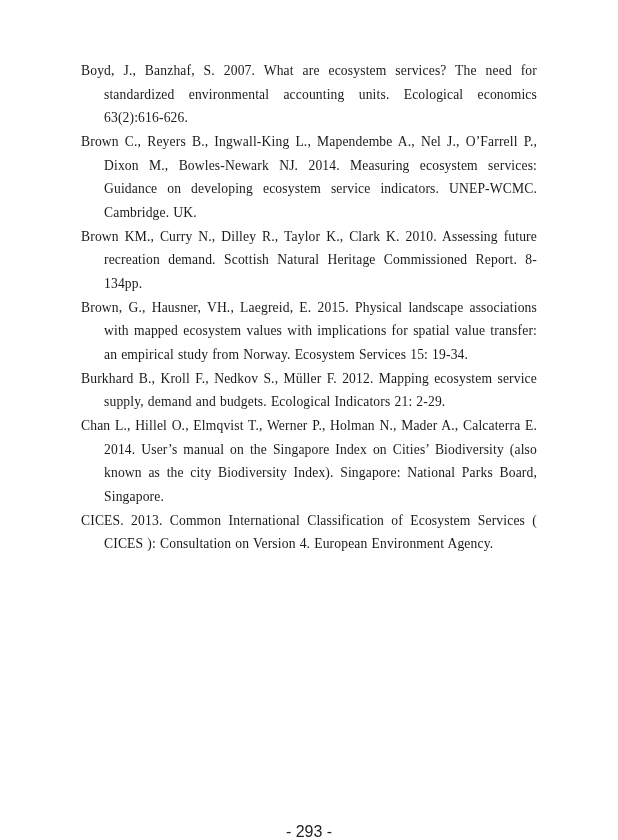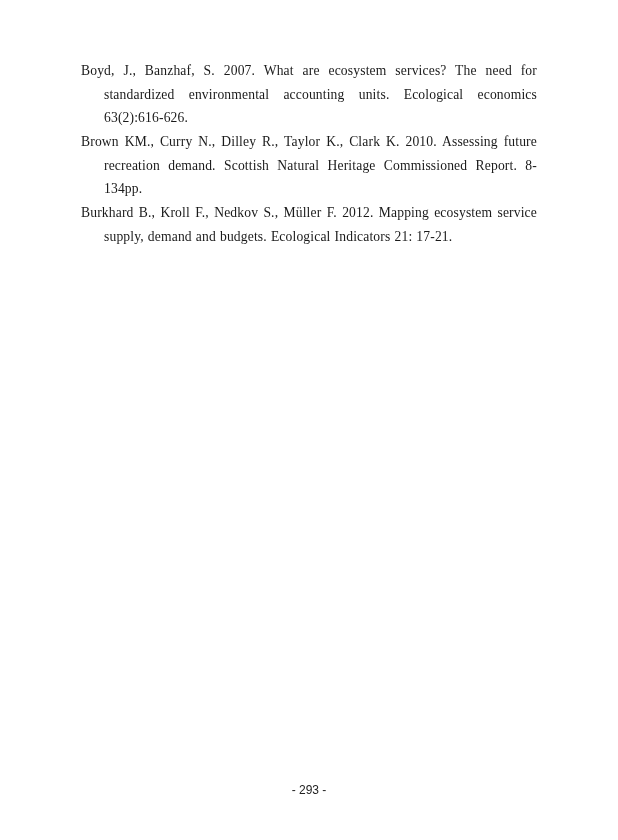--- a/index.html
+++ b/index.html
@@ -40,31 +40,35 @@
       padding-left: 23px;
       text-indent: -23px;
       margin: 0 0 0.5px 0;
       word-spacing: 0.5px;
       letter-spacing: 0.15px;
     }
     .page-number {
       position: absolute;
       left: 0;
       width: 618px;
-      top: 783px;
+      top: 823px;
       text-align: center;
       font-family: "Liberation Sans", "DejaVu Sans", sans-serif;
-      font-size: 12px;
+      font-size: 16px;
       color: #222;
     }
   </style>
 </head>
 <body>
 
 <div class="page">
   <ul class="references">
     <li class="ref">Boyd, J., Banzhaf, S. 2007. What are ecosystem services? The need for standardized environmental accounting units. Ecological economics 63(2):616-626.</li>
+    <li class="ref">Brown C., Reyers B., Ingwall-King L., Mapendembe A., Nel J., O’Farrell P., Dixon M., Bowles-Newark NJ. 2014. Measuring ecosystem services: Guidance on developing ecosystem service indicators. UNEP-WCMC. Cambridge. UK.</li>
     <li class="ref">Brown KM., Curry N., Dilley R., Taylor K., Clark K. 2010. Assessing future recreation demand. Scottish Natural Heritage Commissioned Report. 8-134pp.</li>
-    <li class="ref">Burkhard B., Kroll F., Nedkov S., Müller F. 2012. Mapping ecosystem service supply, demand and budgets. Ecological Indicators 21: 17-21.</li>
+    <li class="ref">Brown, G., Hausner, VH., Laegreid, E. 2015. Physical landscape associations with mapped ecosystem values with implications for spatial value transfer: an empirical study from Norway. Ecosystem Services 15: 19-34.</li>
+    <li class="ref">Burkhard B., Kroll F., Nedkov S., Müller F. 2012. Mapping ecosystem service supply, demand and budgets. Ecological Indicators 21: 2-29.</li>
+    <li class="ref">Chan L., Hillel O., Elmqvist T., Werner P., Holman N., Mader A., Calcaterra E. 2014. User’s manual on the Singapore Index on Cities’ Biodiversity (also known as the city Biodiversity Index). Singapore: National Parks Board, Singapore.</li>
+    <li class="ref">CICES. 2013. Common International Classification of Ecosystem Services ( CICES ): Consultation on Version 4. European Environment Agency.</li>
   </ul>
 
   <div class="page-number">- 293 -</div>
 </div>
 
 </body></html>

